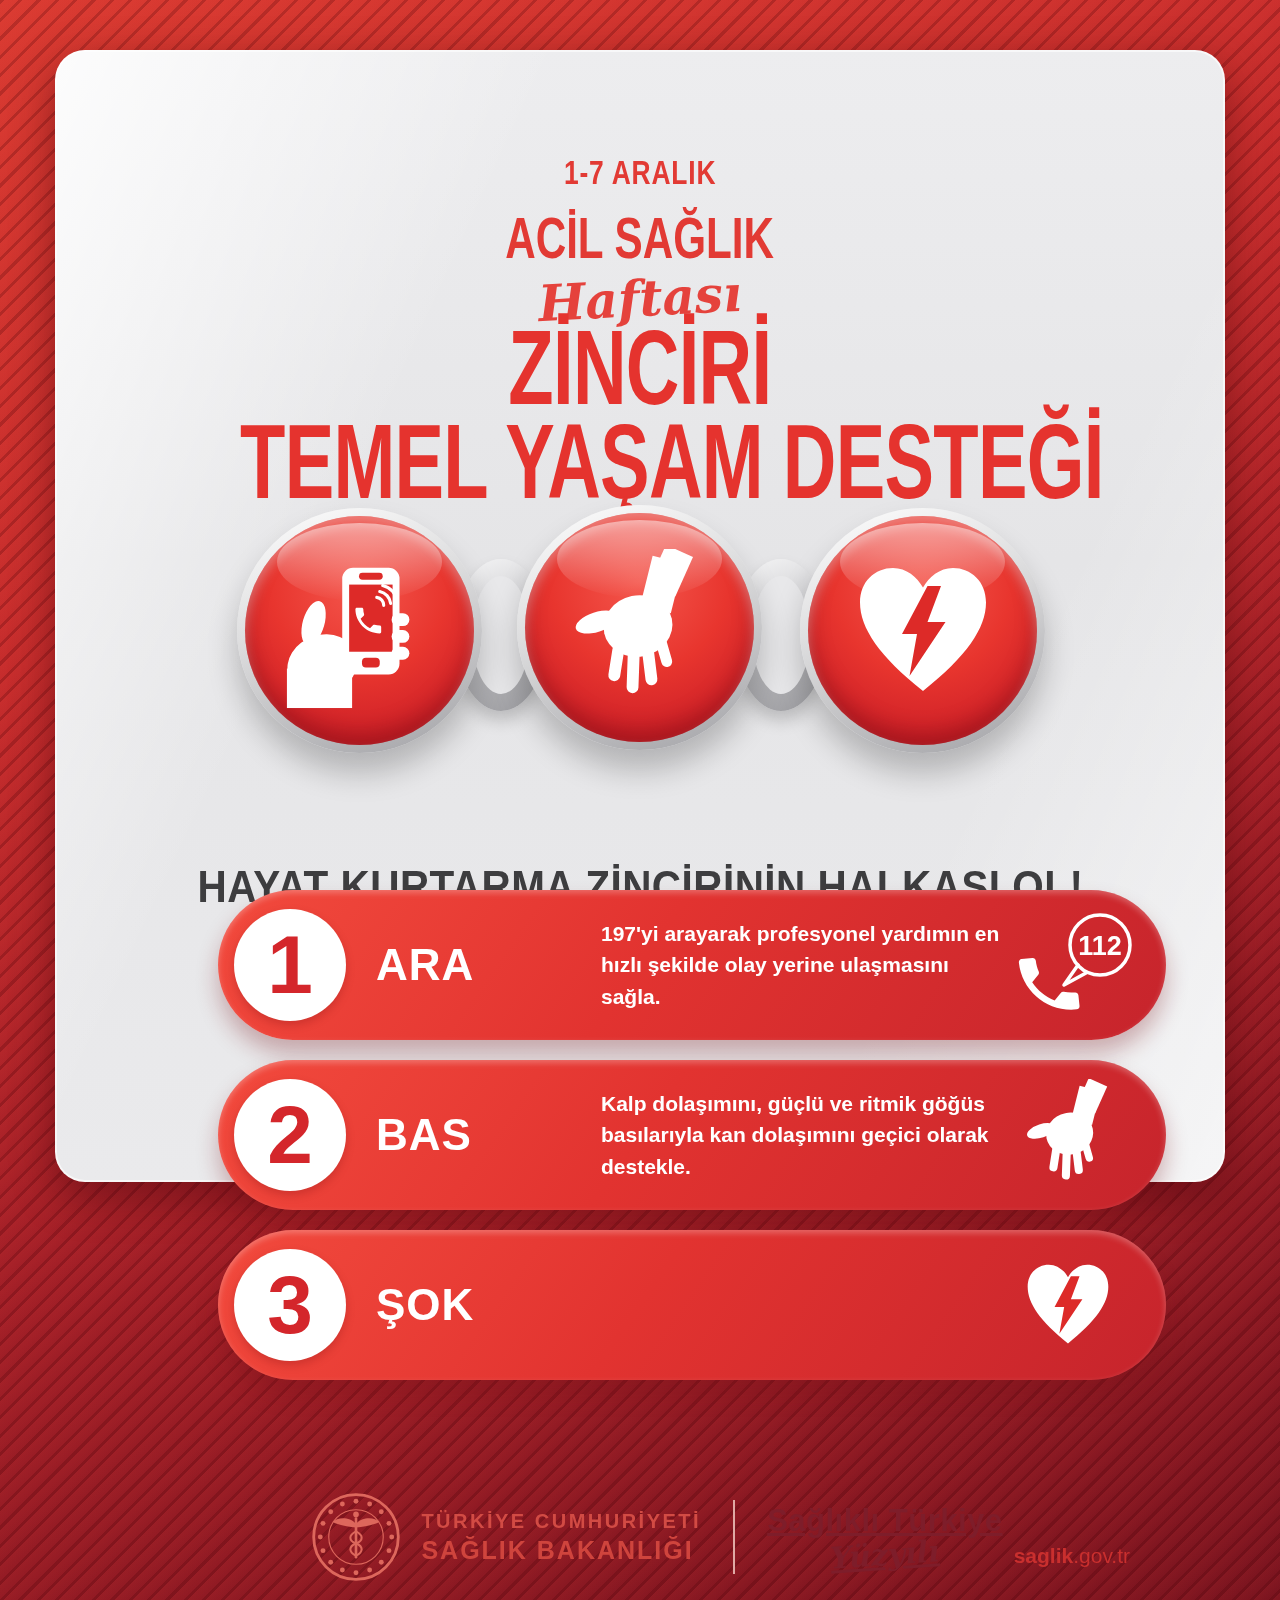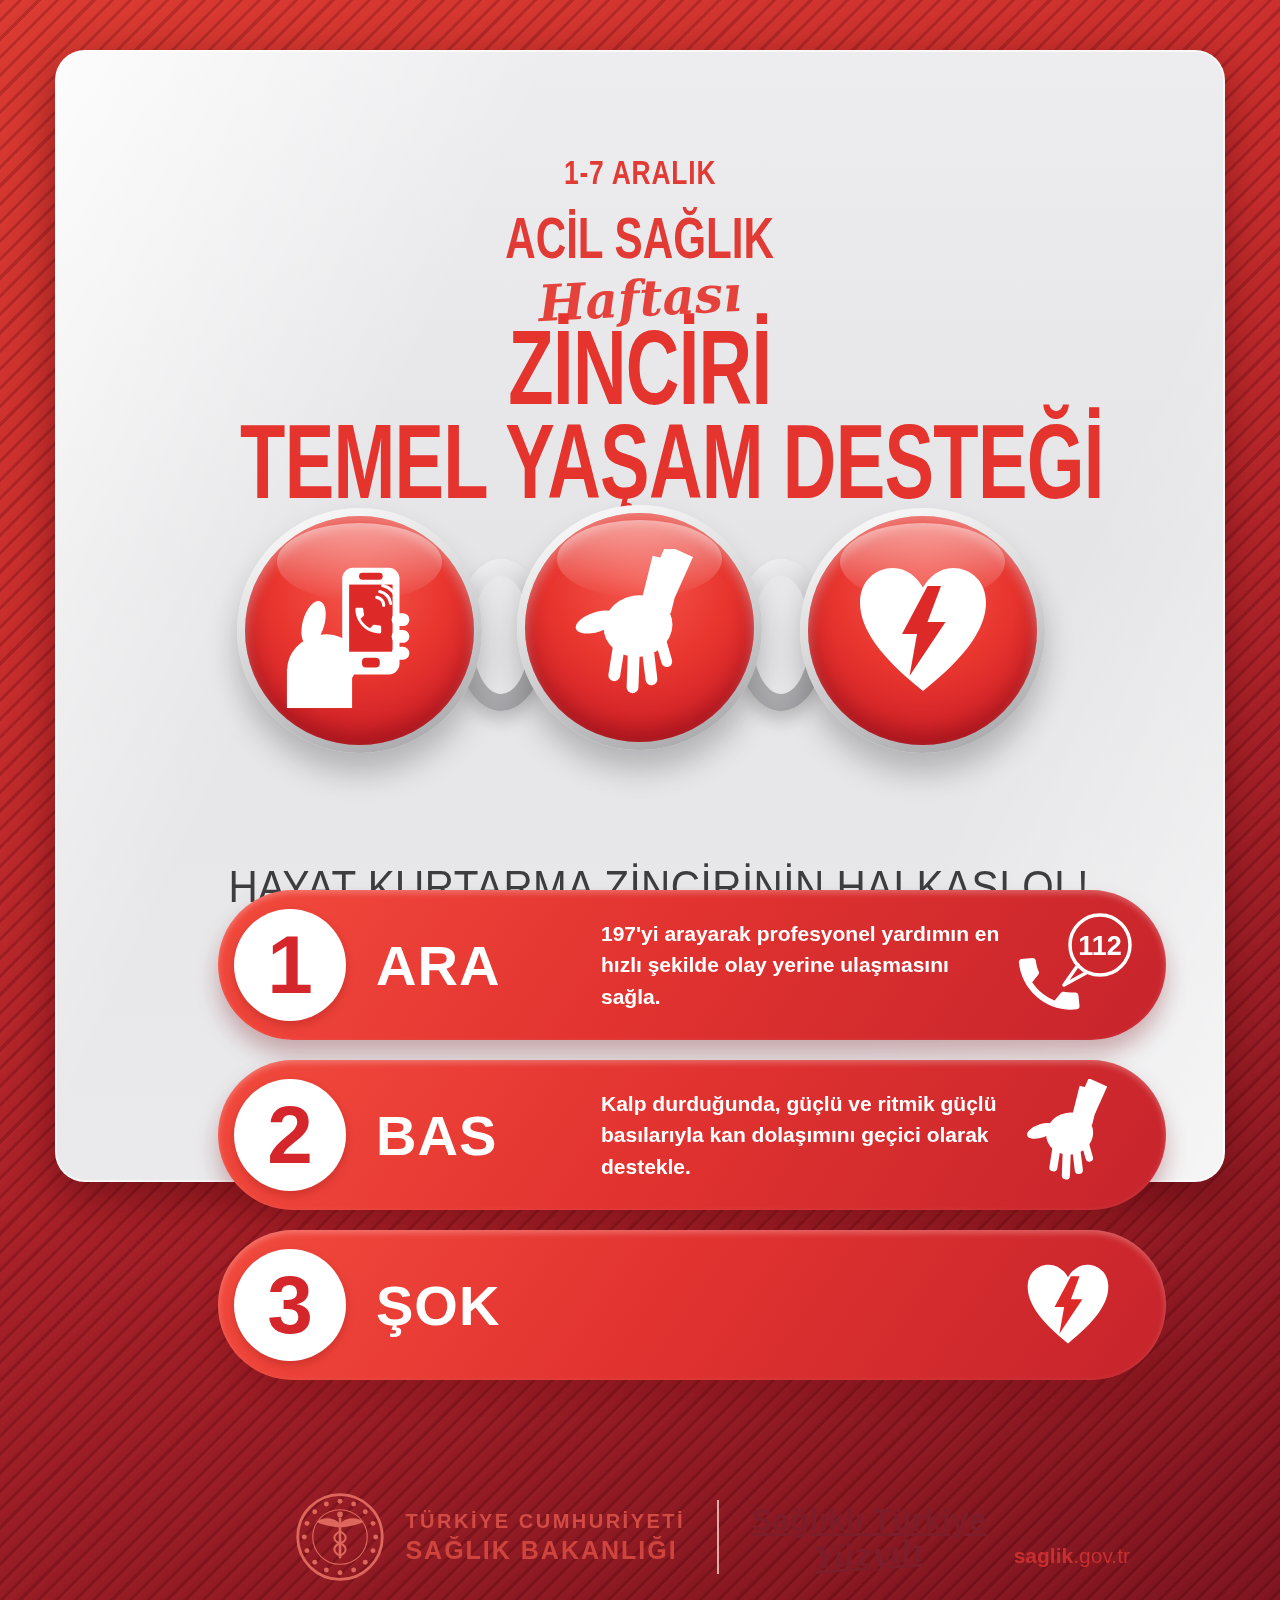--- a/index.html
+++ b/index.html
@@ -46,38 +46,38 @@
     box-shadow:0 20px 30px rgba(0,0,0,.22);z-index:2;}
   .chain-btn-inner{width:100%;height:100%;border-radius:50%;position:relative;overflow:hidden;
     background:radial-gradient(circle at 50% 30%,#f4564c 0%,#e8352e 45%,#cf2128 78%,#bf1e26 100%);
     box-shadow:inset 0 8px 12px rgba(255,255,255,.35), inset 0 -12px 20px rgba(110,8,14,.4);}
   .chain-btn-inner::before{content:"";position:absolute;left:14%;top:3%;width:72%;height:34%;
     border-radius:50%;background:linear-gradient(180deg,rgba(255,255,255,.5),rgba(255,255,255,0));}
   .chain-btn svg{position:absolute;left:50%;top:50%;transform:translate(-50%,-50%);}
 
   
   .tagline{position:absolute;left:0;top:812px;width:100%;text-align:center;color:#3d3d3f;
-    font-size:44px;font-weight:400;letter-spacing:.5px;margin-left:19px;}
+    font-size:44px;font-weight:700;letter-spacing:.5px;}
   .tagline .cond{transform:scaleX(.92);}
 
   
   .step{position:absolute;left:163px;width:948px;height:150px;border-radius:75px;
     display:flex;align-items:center;box-sizing:border-box;padding:0 26px 0 16px;
     background:linear-gradient(125deg,#f24a3d 0%,#e23330 45%,#c6242c 100%);
     box-shadow:0 14px 22px rgba(120,15,22,.3), inset 0 3px 6px rgba(255,255,255,.28);}
   .step-number{width:112px;height:112px;border-radius:50%;background:#fff;flex:0 0 auto;
     display:flex;align-items:center;justify-content:center;box-shadow:0 4px 8px rgba(120,10,15,.25);}
   .step-number span{font-size:82px;font-weight:800;color:#d4262b;line-height:1;}
-  .step-label{font-size:56px;font-weight:800;color:#fff;margin-left:30px;width:225px;flex:0 0 auto;
+  .step-label{font-size:44px;font-weight:800;color:#fff;margin-left:30px;width:225px;flex:0 0 auto;
     letter-spacing:1px;}
   .step-desc{font-size:21px;font-weight:700;line-height:1.5;color:#fff;width:400px;flex:0 0 auto;}
   .step-icon{margin-left:auto;width:145px;display:flex;align-items:center;justify-content:center;}
 
   
-  .footer{position:absolute;left:0;top:1440px;width:100%;display:flex;align-items:center;
+  .footer{position:absolute;left:16px;top:1440px;width:100%;display:flex;align-items:center;
     justify-content:center;gap:18px;}
   .ministry-text{text-align:left;color:#d24b44;}
   .ministry-line1{font-size:20px;font-weight:600;letter-spacing:2.5px;}
   .ministry-line2{font-size:25px;font-weight:800;letter-spacing:2px;margin-top:3px;color:#cf443d;}
   .footer-divider{width:2px;height:74px;background:#e0aaa5;margin:0 14px;}
   .slogan{text-align:center;color:#7e1d2a;text-decoration:underline;}
   .slogan-line1{font-size:31px;font-weight:800;letter-spacing:.5px;}
   .slogan-line2{font-family:"DejaVu Serif",serif;font-style:italic;font-weight:700;font-size:30px;
     margin-top:-2px;transform:rotate(-4deg);}
   .website{position:absolute;right:95px;top:1494px;font-size:21px;color:#c92f2e;}
@@ -172,21 +172,21 @@
           <path transform="translate(8,38) scale(3.1) rotate(-6 12 12)" fill="#ffffff" d="M6.62 10.79c1.44 2.83 3.76 5.14 6.59 6.59l2.2-2.2c.27-.27.67-.36 1.02-.24 1.12.37 2.33.57 3.57.57.55 0 1 .45 1 1V20c0 .55-.45 1-1 1-9.39 0-17-7.61-17-17 0-.55.45-1 1-1h3.5c.55 0 1 .45 1 1 0 1.25.2 2.45.57 3.57.11.35.03.74-.25 1.02l-2.2 2.2z"></path>
         </svg>
       </div>
     </div>
 
     <div class="step" style="top:1010px;">
       <div class="step-number">
         <span>2</span>
       </div>
       <div class="step-label">BAS</div>
-      <div class="step-desc">Kalp durduğunda, güçlü ve ritmik güçlü basılarıyla kan dolaşımını geçici olarak destekle.</div>
+      <div class="step-desc">Kalp dolaşımını, güçlü ve ritmik göğüs basılarıyla kan dolaşımını geçici olarak destekle.</div>
       <div class="step-icon">
         <svg width="108" height="112" viewBox="0 0 160 160" aria-hidden="true">
           <rect x="96" y="0" width="30" height="44" fill="#ffffff" transform="rotate(24 111 22)"></rect>
           <rect x="86" y="10" width="32" height="52" fill="#ffffff" transform="rotate(14 102 36)"></rect>
           <ellipse cx="78" cy="78" rx="35" ry="31" fill="#ffffff" transform="rotate(-12 78 78)"></ellipse>
           <ellipse cx="36" cy="74" rx="22" ry="10" fill="#ffffff" transform="rotate(-18 36 74)"></ellipse>
           <rect x="50" y="96" width="12" height="38" rx="6" fill="#ffffff" transform="rotate(9 56 115)"></rect>
           <rect x="67" y="102" width="12" height="44" rx="6" fill="#ffffff" transform="rotate(2 73 124)"></rect>
           <rect x="84" y="100" width="12" height="38" rx="6" fill="#ffffff" transform="rotate(-7 90 119)"></rect>
           <rect x="99" y="90" width="11" height="30" rx="5.5" fill="#ffffff" transform="rotate(-16 104 105)"></rect>

